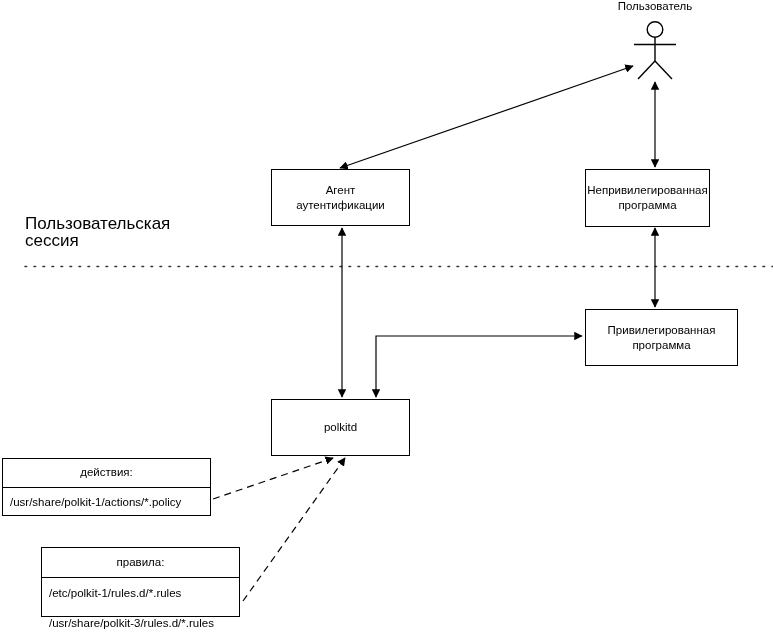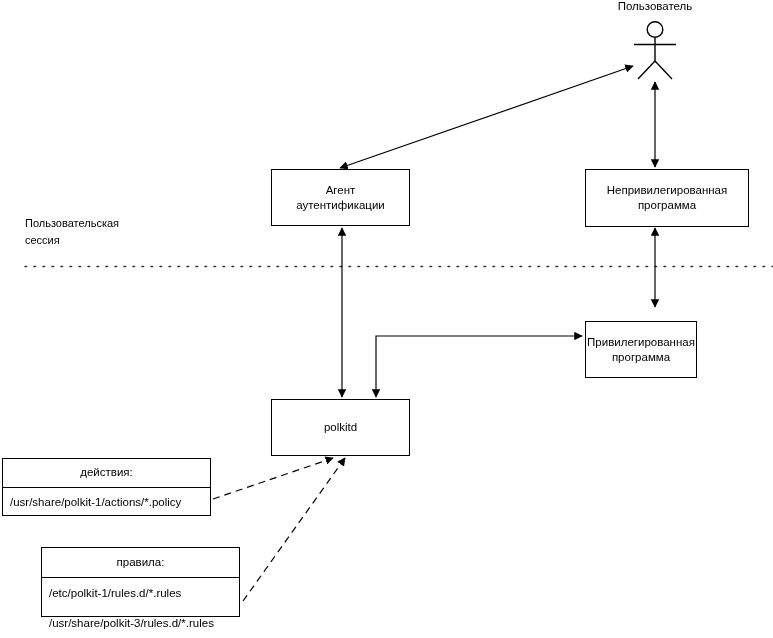--- a/index.html
+++ b/index.html
@@ -61,21 +61,21 @@
   .file-box .fb-row {
     box-sizing: border-box;
     text-align: left;
     display: flex;
     align-items: center;
     padding-left: 7px;
     white-space: nowrap;
   }
   .free-label {
     position: absolute;
-    font-size: 11px;
+    font-size: 17px;
     line-height: 17px;
     white-space: pre-line;
     text-align: left;
   }
   .caption {
     position: absolute;
     font-size: 11.5px;
     white-space: nowrap;
     text-align: center;
   }
@@ -135,26 +135,26 @@
   <div class="caption" style="left:600px; top:0px; width:110px;">Пользователь</div>
 
   <div class="free-label" style="left:25px; top:215px; width:180px;">Пользовательская
 сессия</div>
 
   <div class="node-box" style="left:271px; top:169px; width:139px; height:57px;">
     <span class="line">Агент</span>
     <span class="line">аутентификации</span>
   </div>
 
-  <div class="node-box" style="left:585px; top:169px; width:164px; height:58px;">
+  <div class="node-box" style="left:585px; top:169px; width:125px; height:58px;">
     <span class="line">Непривилегированная</span>
     <span class="line">программа</span>
   </div>
 
-  <div class="node-box" style="left:585px; top:309px; width:112px; height:57px;margin-top:12px;">
+  <div class="node-box" style="left:585px; top:309px; width:153px; height:57px;">
     <span class="line">Привилегированная</span>
     <span class="line">программа</span>
   </div>
 
   <div class="node-box" style="left:271px; top:399px; width:139px; height:57px;">
     <span class="line">polkitd</span>
   </div>
 
   <div class="file-box" style="left:2px; top:458px; width:209px; height:58px;">
     <div class="fb-header" style="height:29px;">действия:</div>

